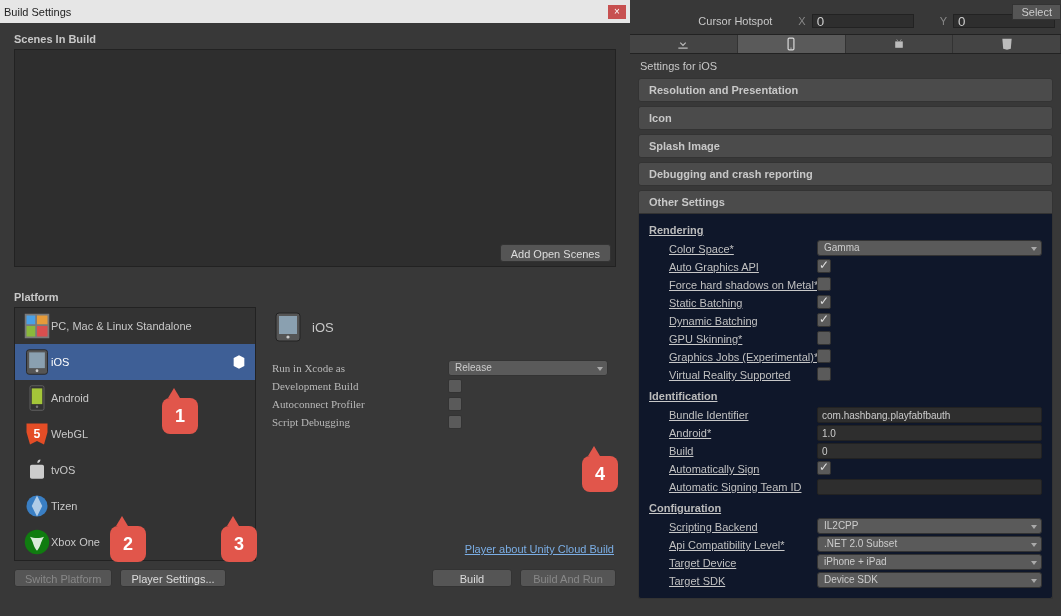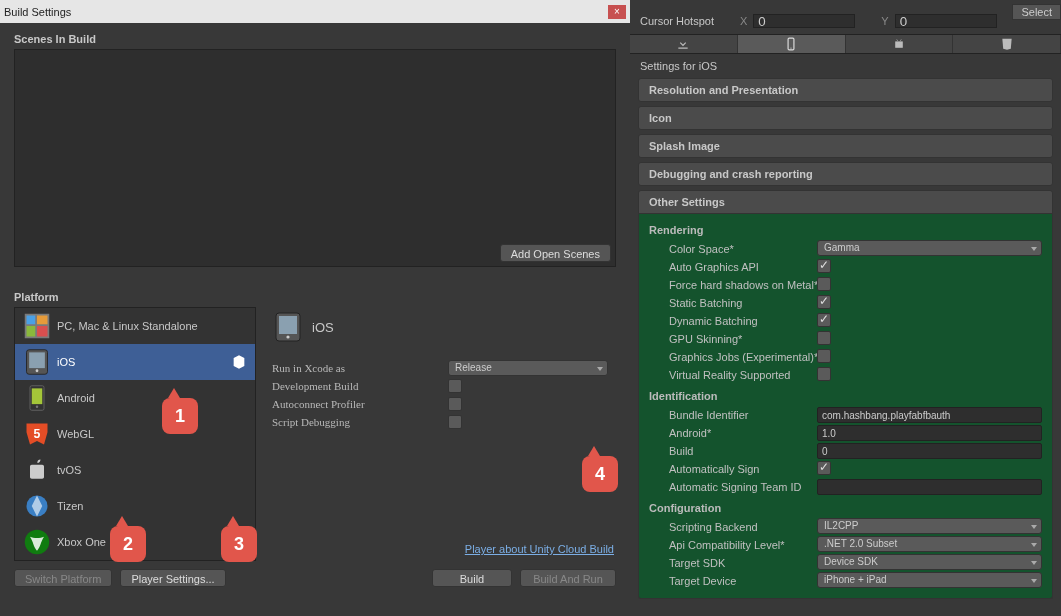--- a/index.html
+++ b/index.html
@@ -72,21 +72,21 @@
     width: 242px;
     background: #333;
     border: 1px solid #222;
     display: flex;
     flex-direction: column;
   }
   .platform-item {
     display: flex;
     align-items: center;
     padding: 6px 8px;
-    gap: 6px;
+    gap: 0;
     cursor: pointer;
     height: 36px;
   }
   .platform-item.selected { background: #3e5f96; color: #fff; }
   .platform-item .pf-icon {
     width: 28px;
     height: 28px;
     display: flex;
     align-items: center;
     justify-content: center;
@@ -199,20 +199,21 @@
     color: #ccc;
     z-index: 5;
     cursor: pointer;
   }
   .hotspot-row {
     display: flex;
     align-items: center;
     padding: 14px 6px 6px 10px;
     gap: 6px;
     font-size: 11px;
+    justify-content: flex-end;
   }
   .hotspot-row .xy-label { color: #888; margin-left: 20px; }
   .num-input {
     background: #2e2e2e;
     border: 1px solid #222;
     color: #ccc;
     width: 102px;
     height: 14px;
     padding: 0 4px;
   }
@@ -244,24 +245,25 @@
     border-radius: 3px;
     margin: 0 8px 4px 8px;
     padding: 5px 10px;
     font-weight: bold;
     cursor: pointer;
   }
   .section-bar.expanded { border-bottom-left-radius: 0; border-bottom-right-radius: 0; }
   .section-body {
     margin: -4px 8px 6px 8px;
     padding: 4px 10px 8px 10px;
-    background: #14532d;
+    background: #0f172a;
     border: 1px solid #333;
     border-top: none;
     border-radius: 0 0 3px 3px;
+    text-decoration: underline;
   }
   .sub-head { font-weight: bold; color: #bbb; margin: 6px 0 4px 0; }
   .insp-row {
     display: flex;
     align-items: center;
     height: 18px;
     margin-left: 20px;
   }
   .insp-row .lab { width: 148px; color: #c0c0c0; white-space: nowrap; overflow: hidden; }
   .insp-row .ctl { flex: 1; }
@@ -544,26 +546,26 @@
       <div class="sub-head">Configuration</div>
       <div class="insp-row">
         <span class="lab">Scripting Backend</span>
         <span class="ctl"><span class="dd dd-wide">IL2CPP</span></span>
       </div>
       <div class="insp-row">
         <span class="lab">Api Compatibility Level*</span>
         <span class="ctl"><span class="dd dd-wide">.NET 2.0 Subset</span></span>
       </div>
       <div class="insp-row">
+        <span class="lab">Target Device</span>
+        <span class="ctl"><span class="dd dd-wide">iPhone + iPad</span></span>
+      </div>
+      <div class="insp-row">
         <span class="lab">Target SDK</span>
         <span class="ctl"><span class="dd dd-wide">Device SDK</span></span>
-      </div>
-      <div class="insp-row">
-        <span class="lab">Target Device</span>
-        <span class="ctl"><span class="dd dd-wide">iPhone + iPad</span></span>
       </div>
     </div>
   </div>
 </div>
 
 <div class="callout" style="left:162px; top:398px">1</div>
 <div class="callout" style="left:110px; top:526px">2</div>
 <div class="callout" style="left:221px; top:526px">3</div>
 <div class="callout" style="left:582px; top:456px">4</div>
 

